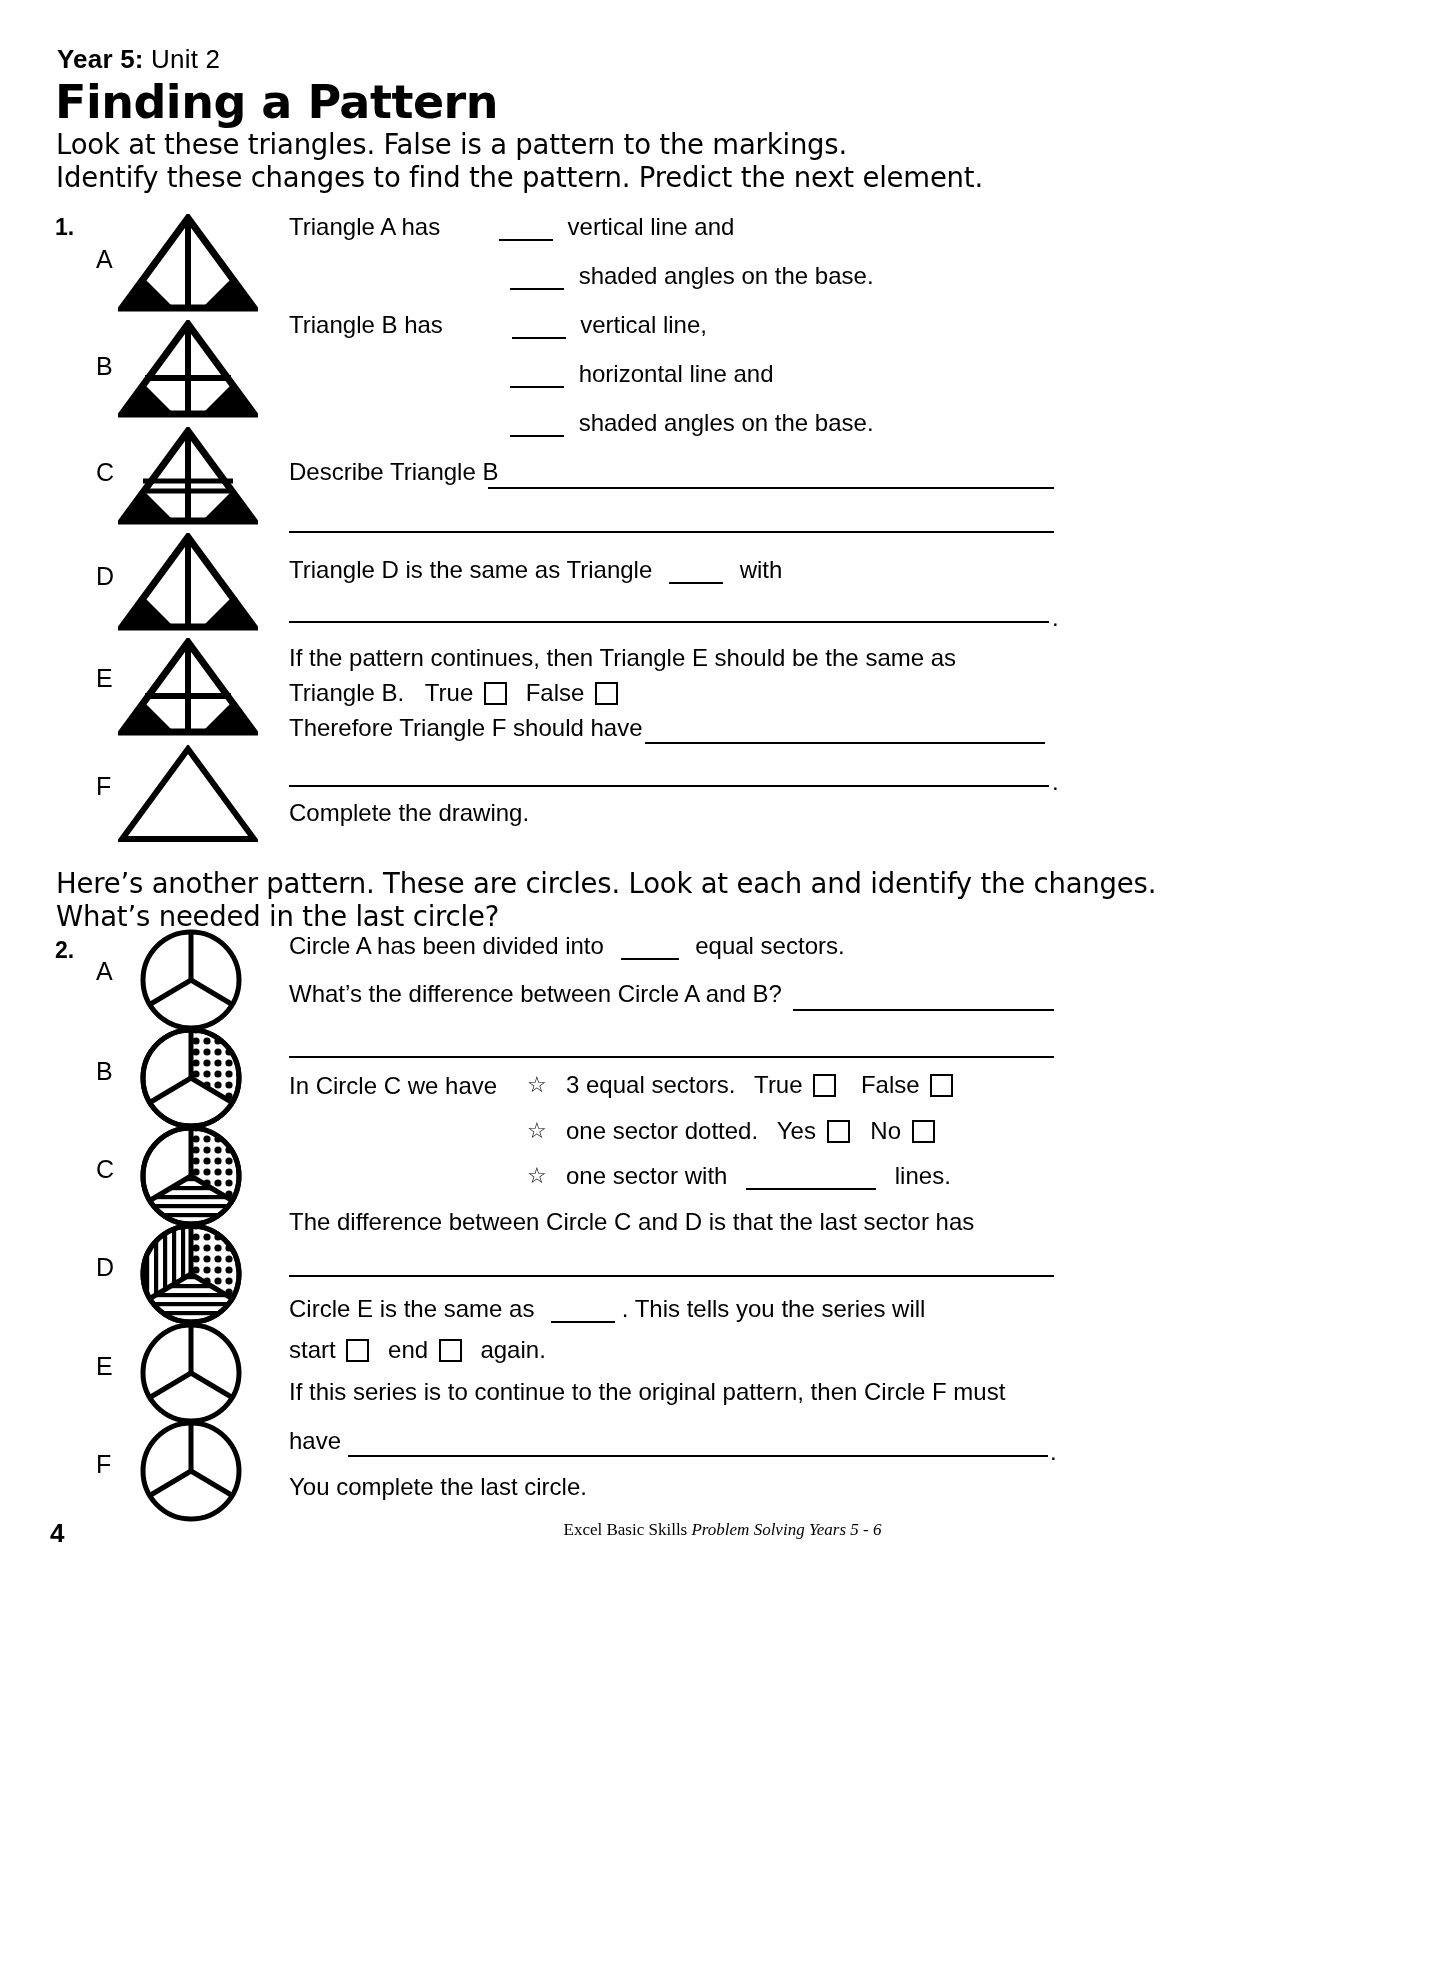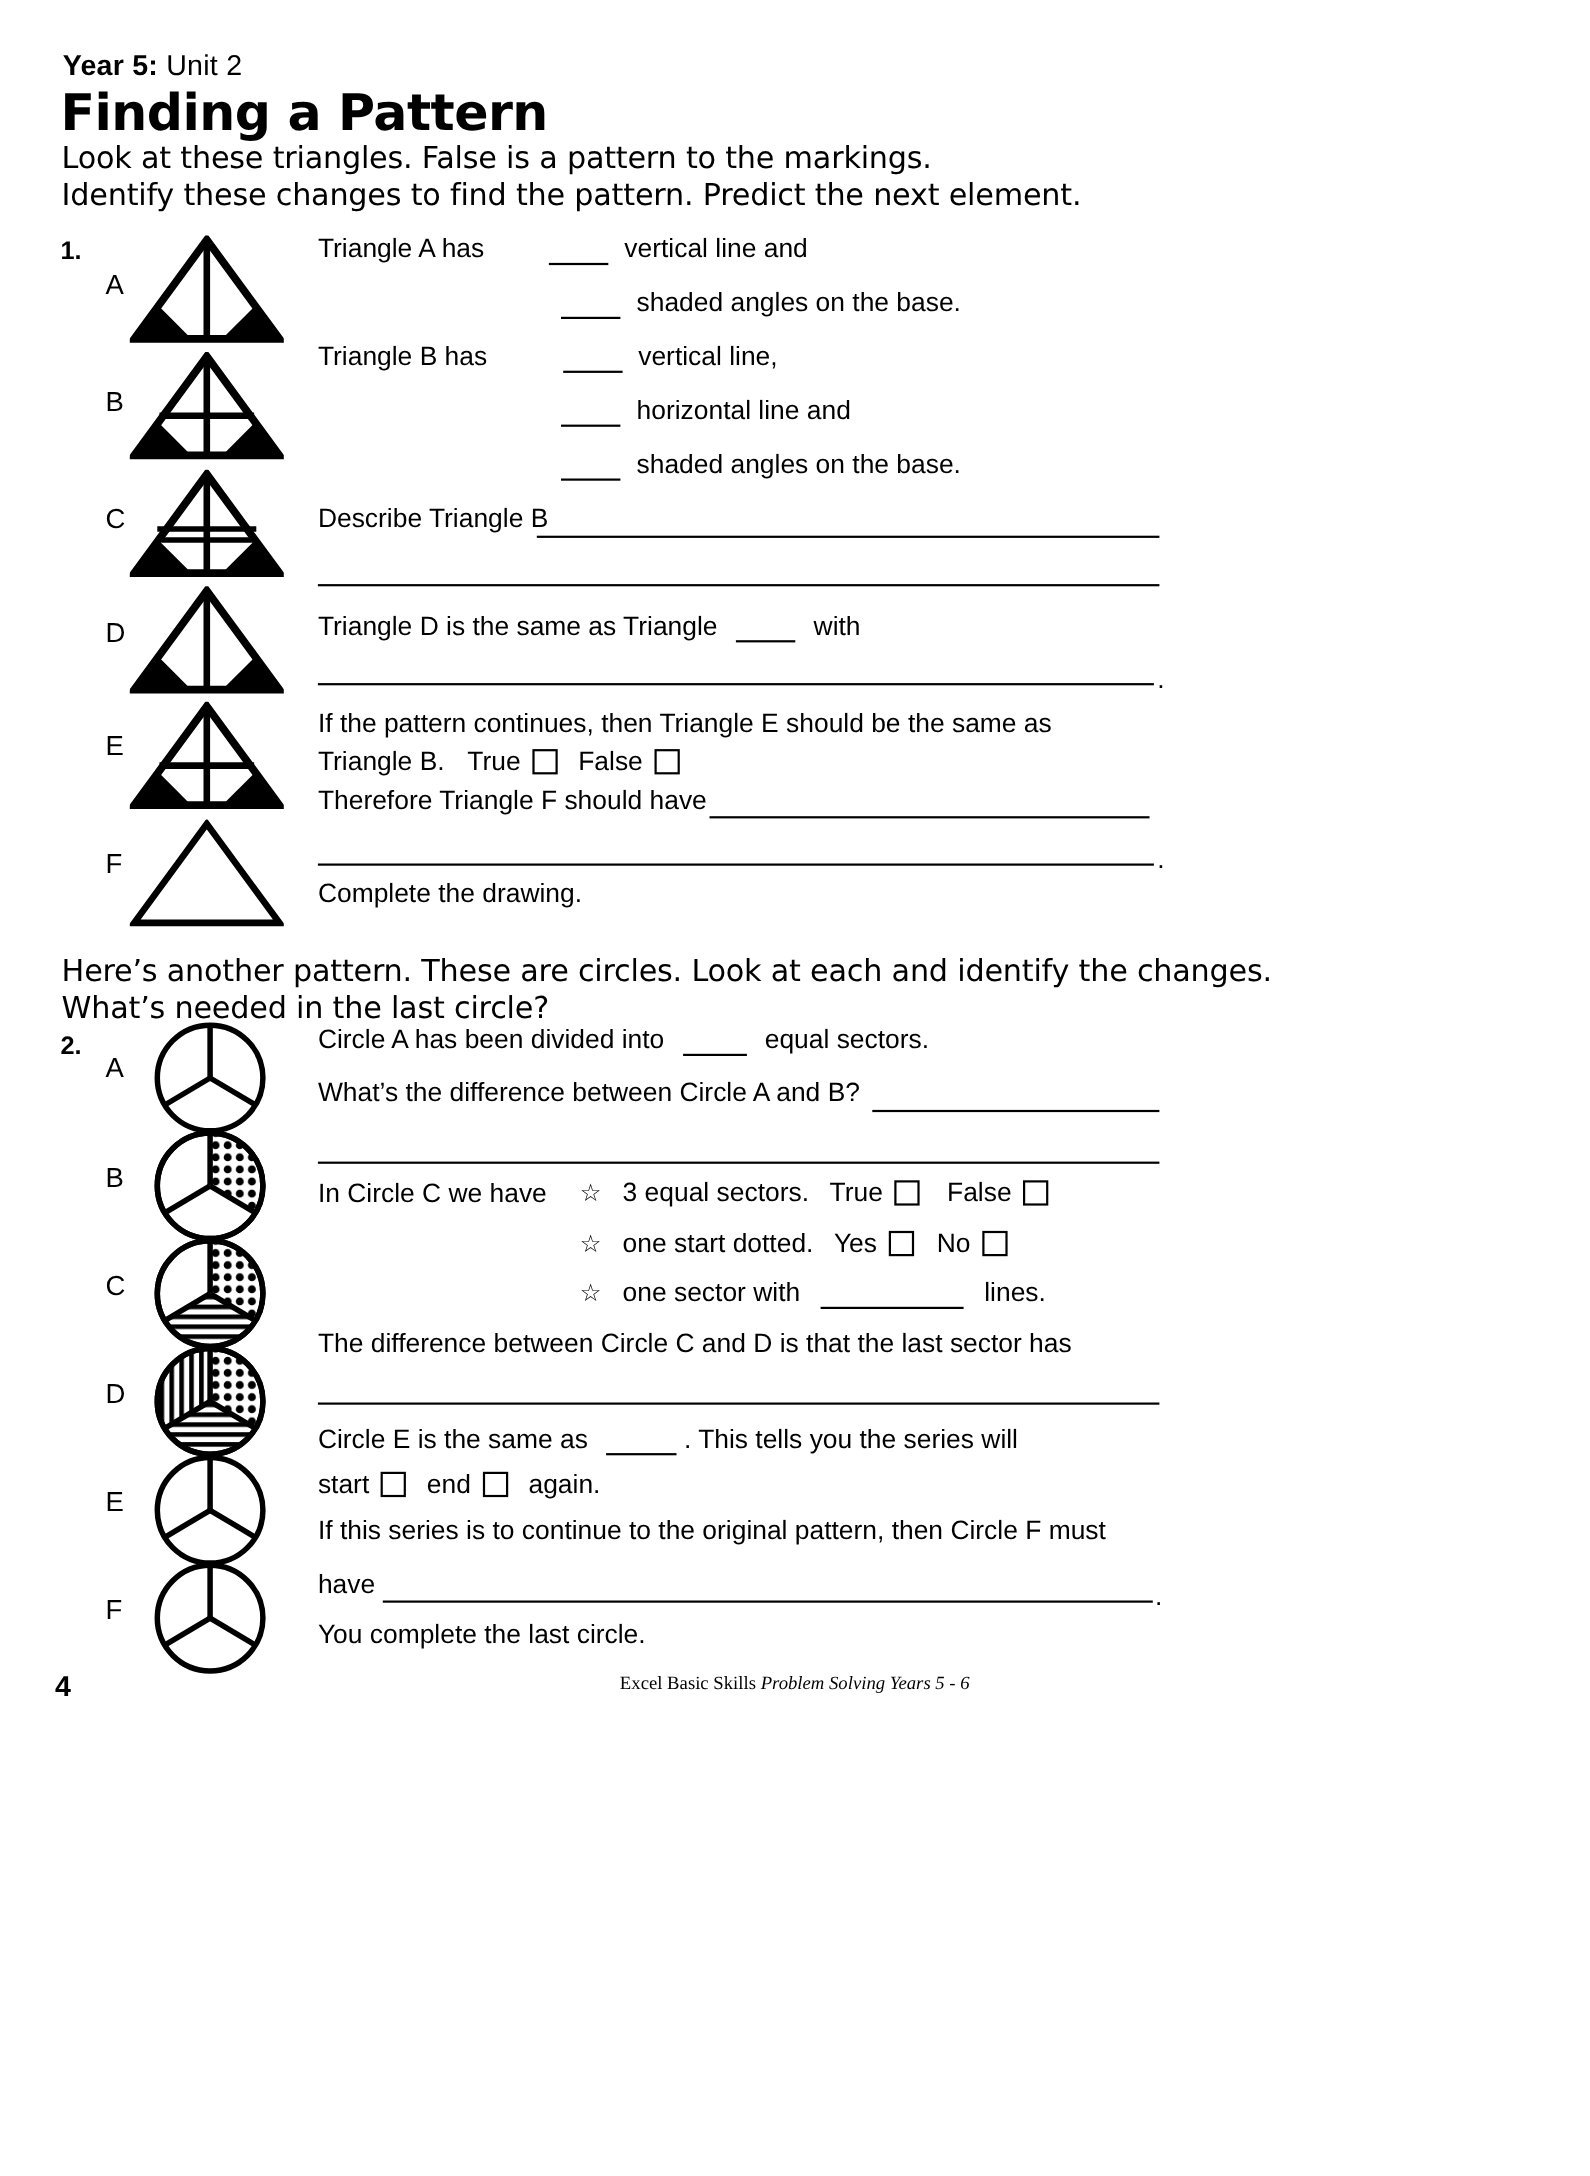--- a/index.html
+++ b/index.html
@@ -341,21 +341,21 @@
   <div class="txt" style="left:566px; top:1071px;">
     <span>3 equal sectors.</span>
     <span style="margin-left:12px;">True</span>
     <span class="chk"></span>
     <span style="margin-left:14px;">False</span>
     <span class="chk"></span>
   </div>
 
   <div class="star" style="left:527px; top:1118px;">☆</div>
   <div class="txt" style="left:566px; top:1117px;">
-    <span>one start dotted.</span>
+    <span>one sector dotted.</span>
     <span style="margin-left:12px;">Yes</span>
     <span class="chk"></span>
     <span style="margin-left:10px;">No</span>
     <span class="chk"></span>
   </div>
 
   <div class="star" style="left:527px; top:1163px;">☆</div>
   <div class="txt" style="left:566px; top:1162px;text-align:center;">
     <span>one sector with</span>
     <span class="blank" style="width:130px; margin-left:12px;"></span>

